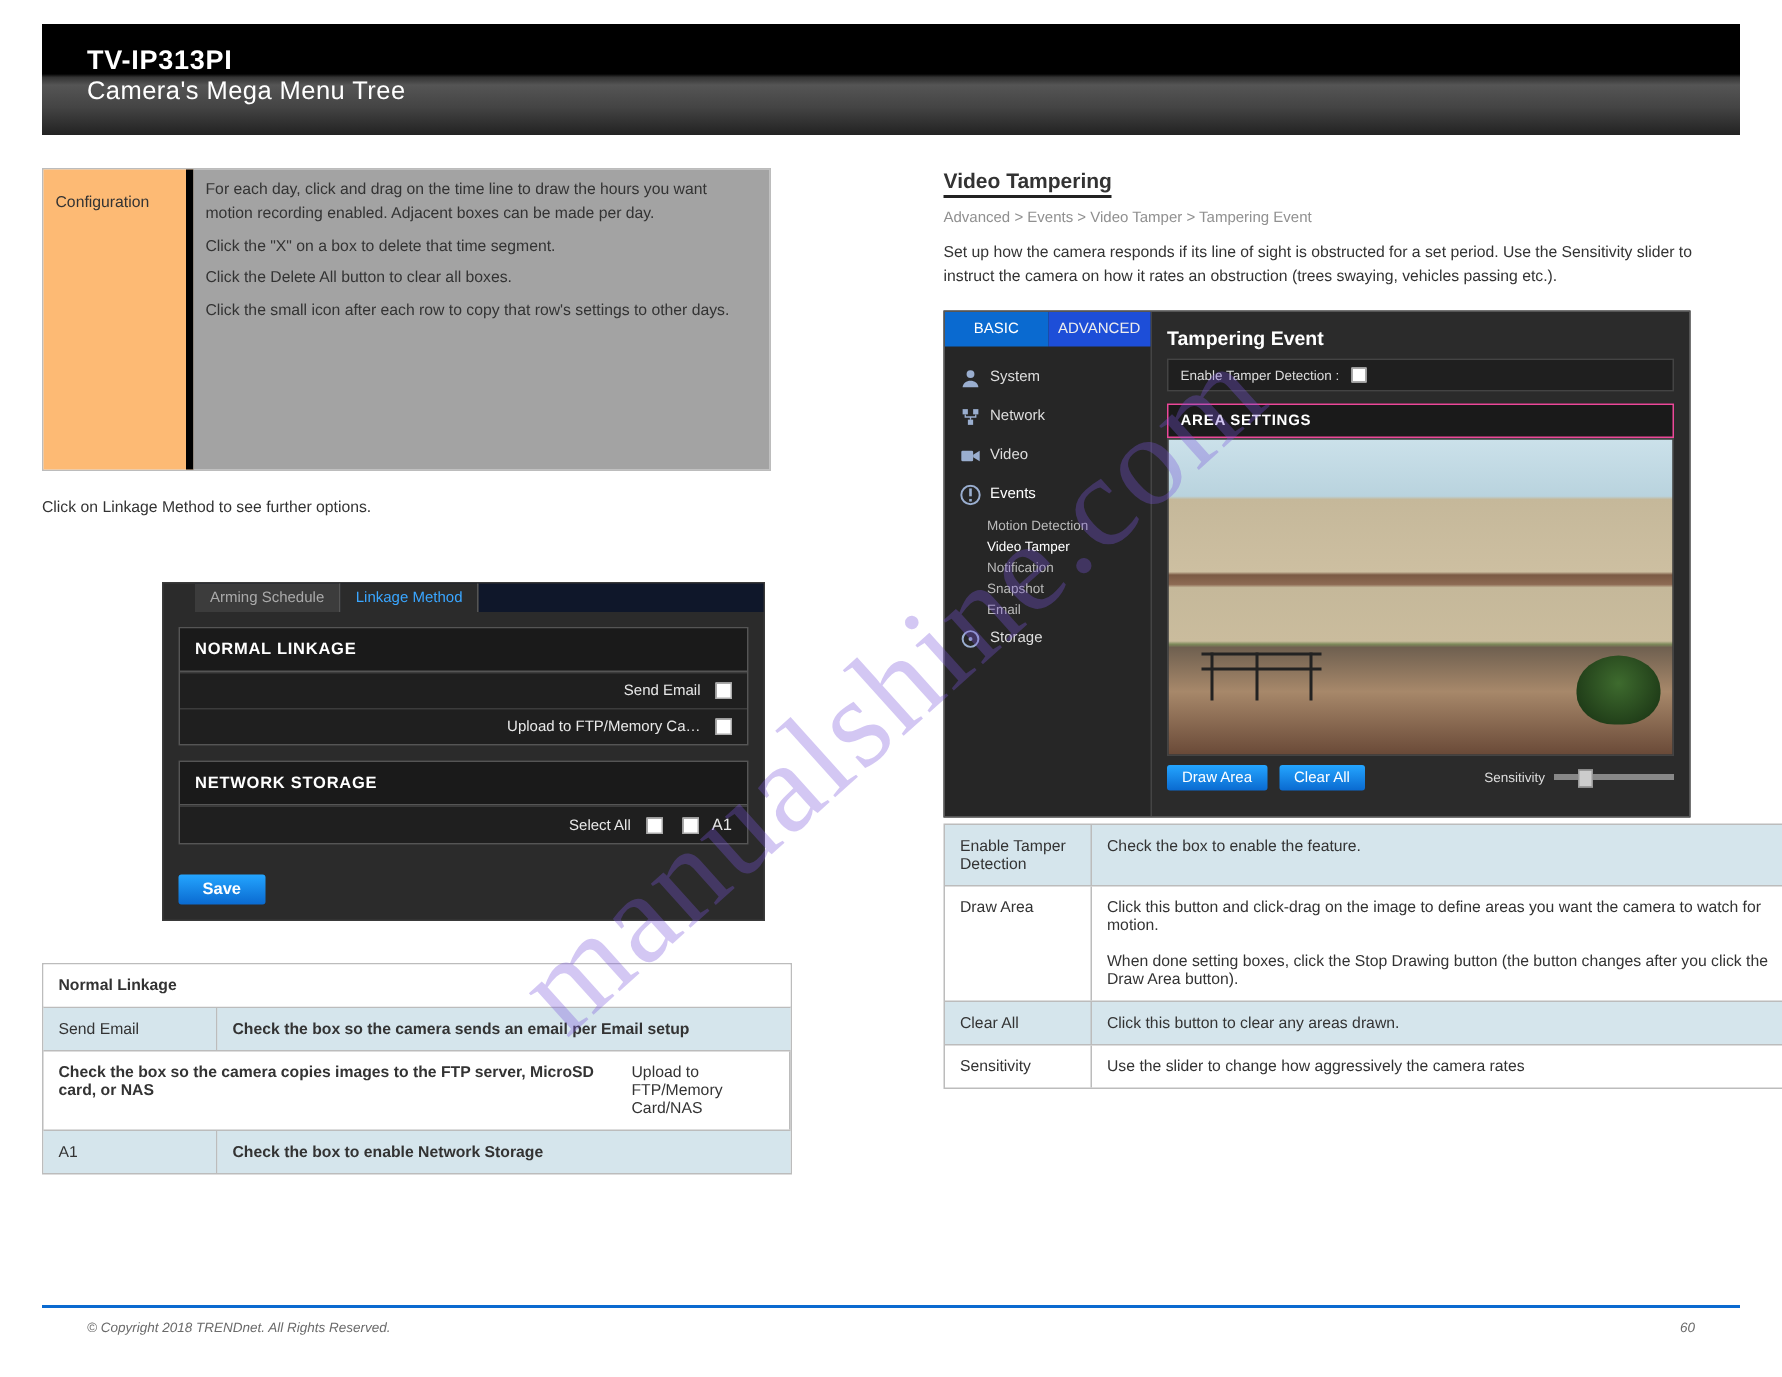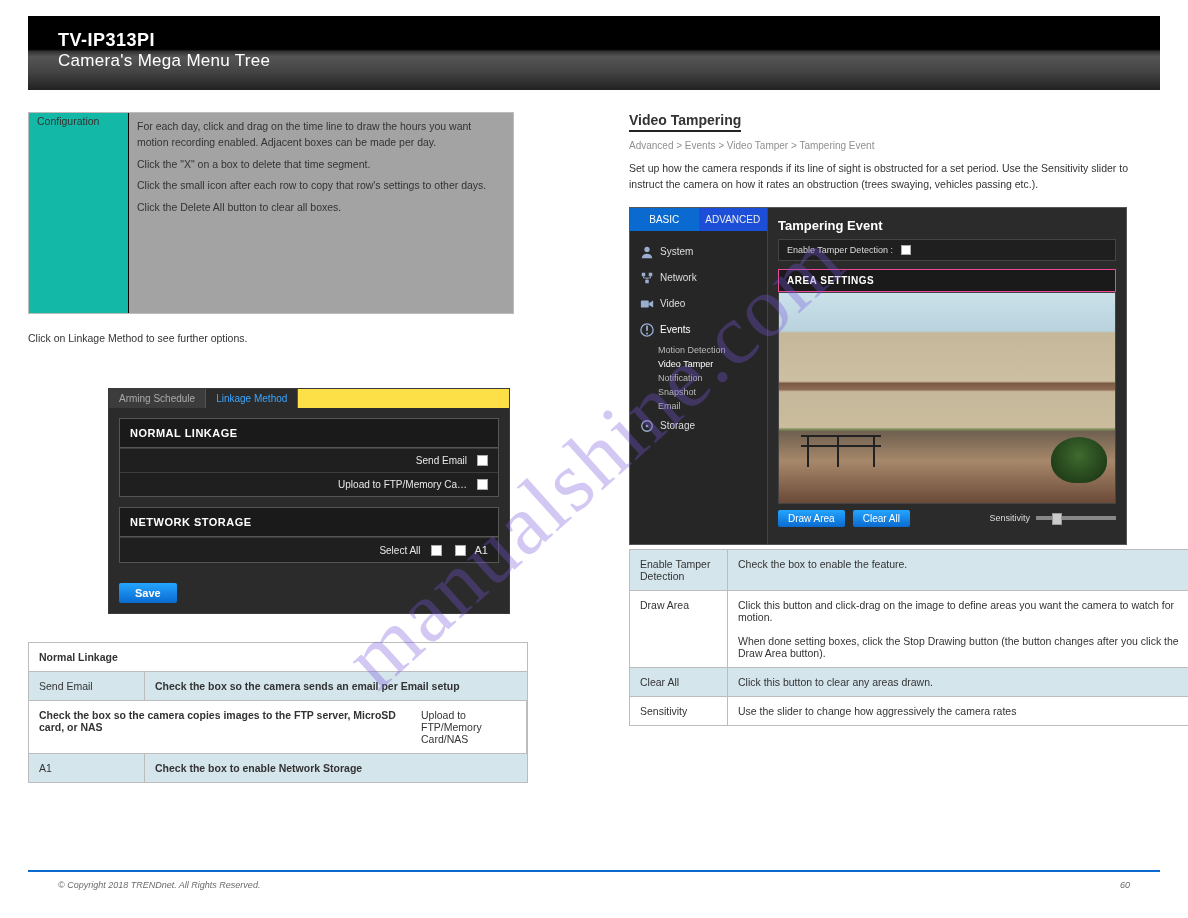--- a/index.html
+++ b/index.html
@@ -35,45 +35,46 @@
   
   .cfg-table {
     width: 486px;
     height: 202px;
     margin-left: 0px;
     border: 1px solid #bcbcbc;
     display: flex;
     font-size: 10.5px;
   }
   .cfg-table .cell-l {
-    background: #14b8a6;
-    border-right: 1px solid #000000;
+    background: #fdba74;
+    border-right: 5px solid #000000;
     width: 100px;
-    padding: 2px 8px;
+    padding: 16px 8px;
   }
   .cfg-table .cell-r {
     background: #a3a3a3;
     flex: 1;
     padding: 6px 8px;
     line-height: 1.5;
   }
   .cfg-table .cell-r p { margin-bottom: 6px; }
 
   
   .linkage-shot {
     width: 402px;
     margin: 44px 0 0 80px;
     border: 1px solid #3a3a3a;
     background: #2b2b2b;
     color: #e8e8e8;
     font-size: 11px;
   }
   .linkage-shot .tabbar {
     display: flex;
-    background: #fde047;
+    background: #0f172a;
+    margin-left: 21px;
   }
   .linkage-shot .tab {
     padding: 4px 10px;
     border-right: 1px solid #555;
     background: #3c3c3c;
     color: #aaa;
     font-size: 10px;
   }
   .linkage-shot .tab.active { background: #2b2b2b; color: #3aa6ff; }
   .linkage-shot .panel {
@@ -226,22 +227,22 @@
 
 <div class="page">
 
   <div class="col">
 
     <div class="cfg-table">
       <div class="cell-l">Configuration</div>
       <div class="cell-r">
         <p>For each day, click and drag on the time line to draw the hours you want motion recording enabled. Adjacent boxes can be made per day.</p>
         <p>Click the "X" on a box to delete that time segment.</p>
+        <p>Click the Delete All button to clear all boxes.</p>
         <p>Click the small icon after each row to copy that row's settings to other days.</p>
-        <p>Click the Delete All button to clear all boxes.</p>
       </div>
     </div>
 
     <p style="margin:18px 0 0 0;font-size:10.5px;">Click on Linkage Method to see further options.</p>
 
     <div class="linkage-shot">
       <div class="tabbar">
         <div class="tab">Arming Schedule</div>
         <div class="tab active">Linkage Method</div>
       </div>

